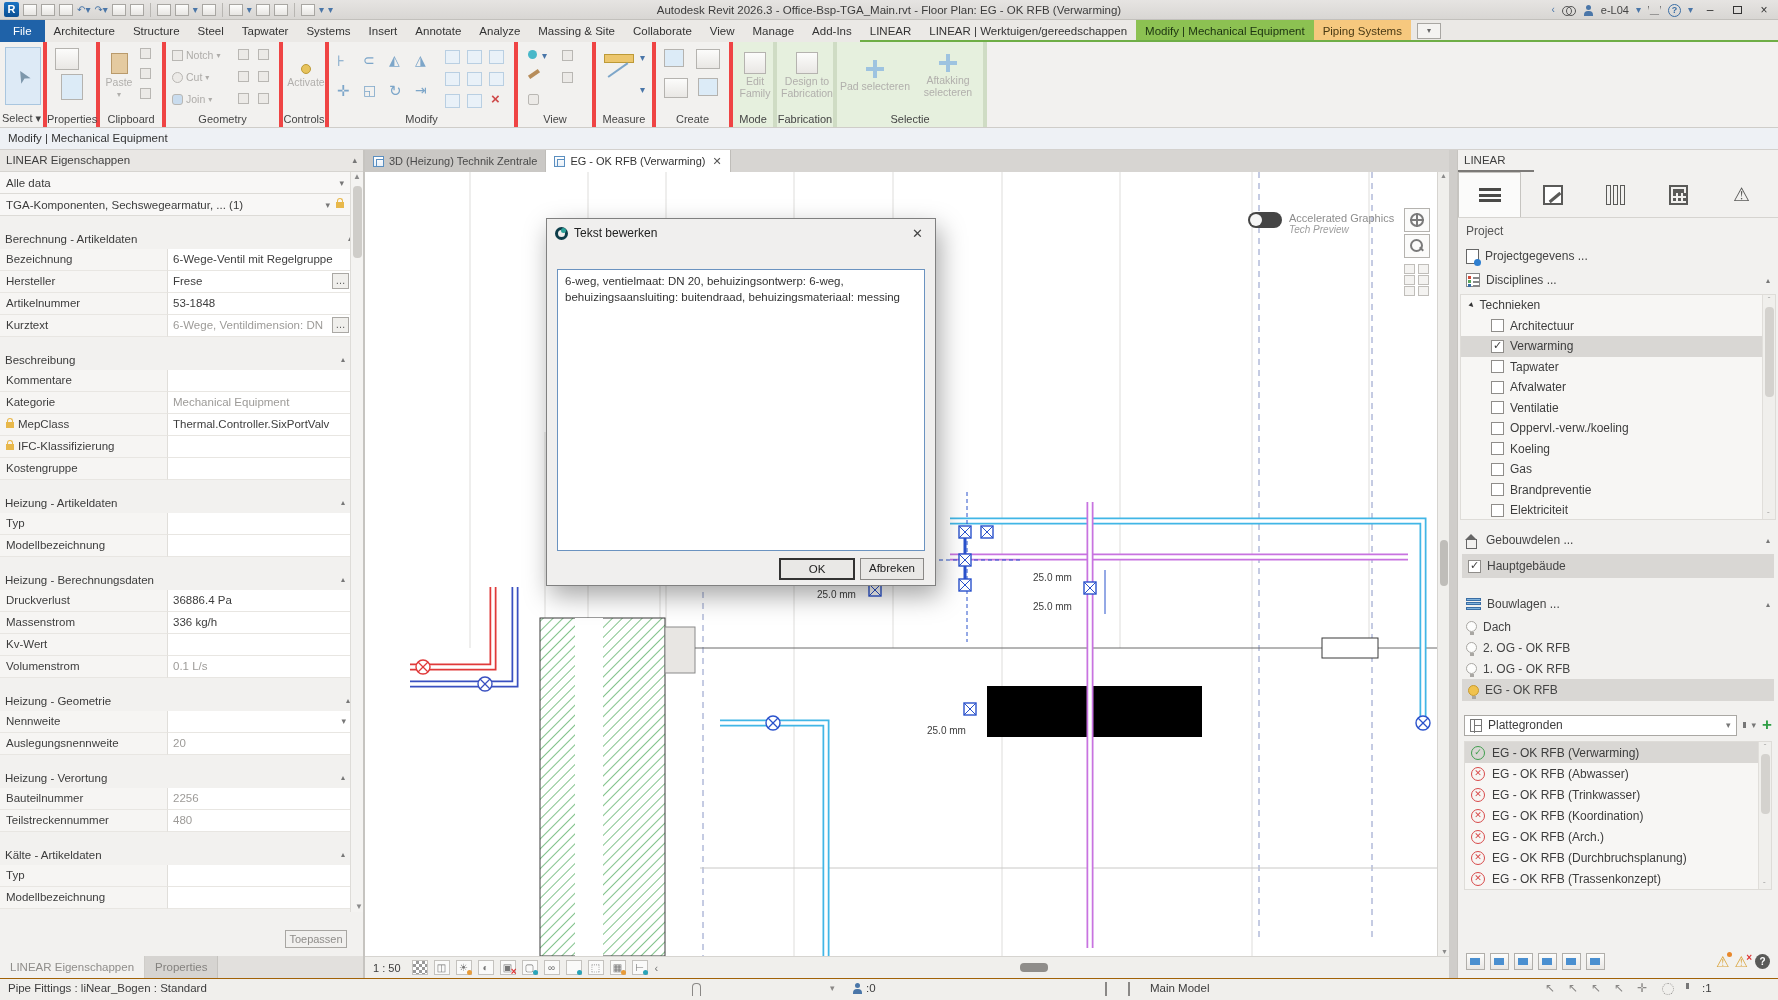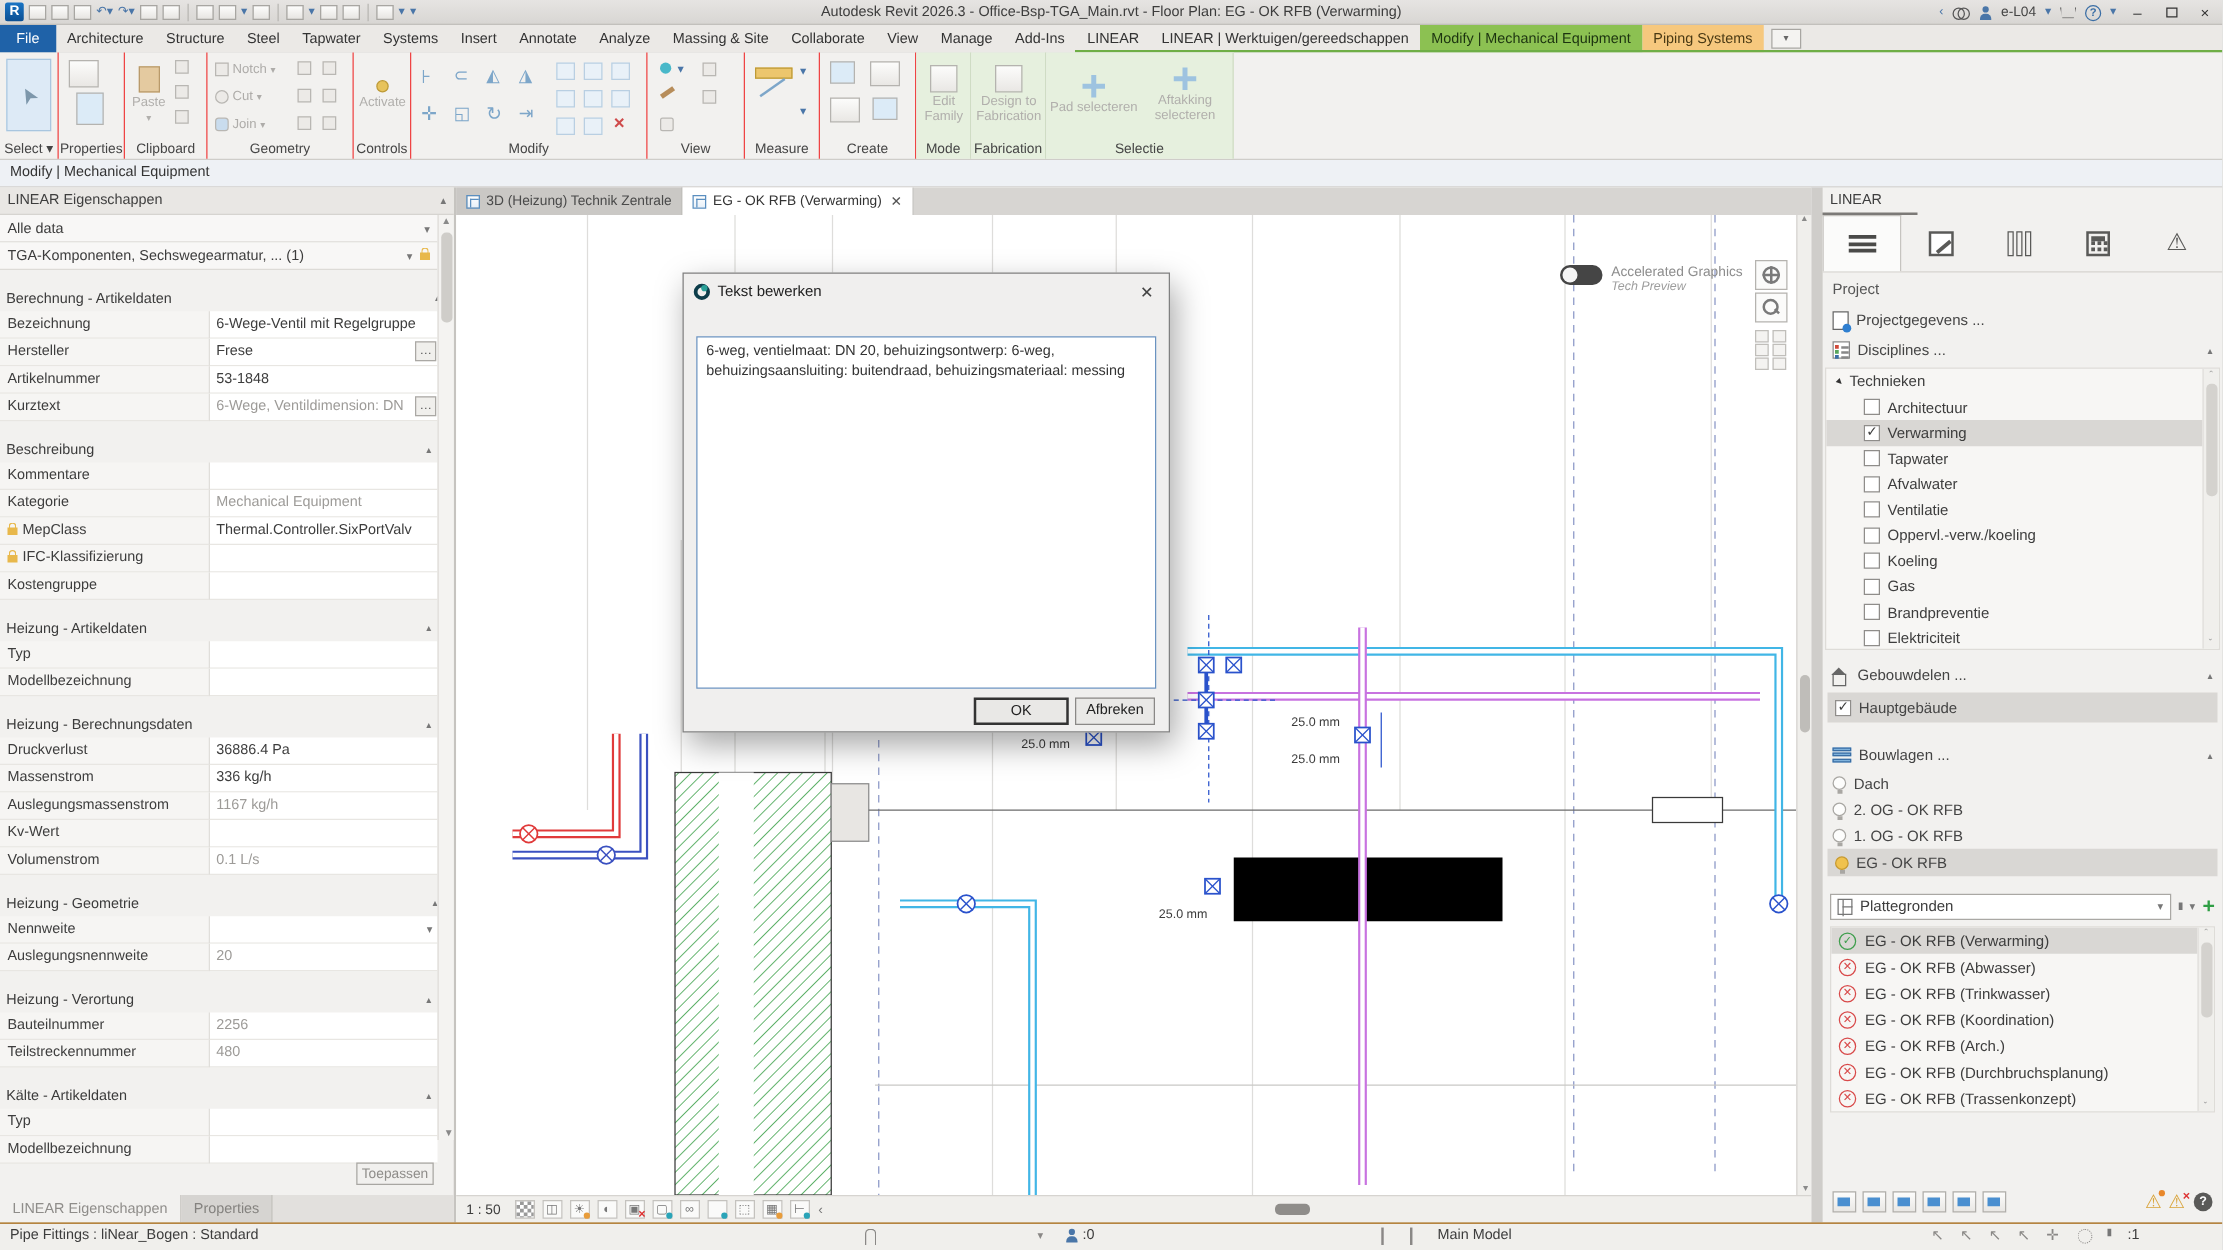--- a/index.html
+++ b/index.html
@@ -29,21 +29,21 @@
 
 #tabbar{position:absolute;left:0;top:20px;width:100%;height:22px;background:#ebe9e6;display:flex;align-items:stretch;font-size:11.5px}
 .rtab{padding:0 9px;line-height:22px;color:#333;white-space:nowrap}
 .rtab.file{background:#1f62a8;color:#fff;padding:0 13px}
 .rtab.green{background:#8cc152;color:#1c3310}
 .rtab.orange{background:#f6c87e;color:#4a3a14}
 .paneltgl{width:24px;height:16px;margin-top:3px;margin-left:6px;border:1px solid #a8a6a2;background:#f4f3f1;font-size:8px;color:#666;text-align:center;line-height:14px}
 #greenline{position:absolute;left:860px;top:40px;width:918px;height:2px;background:#6fae46}
 
 #ribbon{position:absolute;left:0;top:42px;width:100%;height:86px;background:#f2f1ef;border-bottom:1px solid #cfcdc9}
-.rg{position:absolute;top:0;height:85px;border-right:1px solid #ef4444}
+.rg{position:absolute;top:0;height:85px;border-right:4px solid #ef4444}
 .rg.ctx{background:#e6f0de;border-right-color:#cfdcc4}
 .rgl{position:absolute;bottom:2px;left:0;right:0;text-align:center;font-size:11px;color:#454545;white-space:nowrap}
 .bigbtn{position:absolute;display:flex;flex-direction:column;align-items:center;justify-content:center;gap:2px;font-size:10.5px;color:#b1afac;text-align:center}
 .iconbox{border:1px solid #b5b3af;background:linear-gradient(#fcfcfb,#e9e7e4)}
 .dis{color:#b1afac}
 .mini{font-size:10.5px;color:#aeaca9;white-space:nowrap;display:flex;align-items:center;gap:3px}
 .mbx{width:11px;height:11px;border:1px solid #b9b7b3;background:#eceae7;display:inline-block}
 .modg{width:15px;height:14px;border:1px solid #b9cfe2;background:#e9f1f8;display:inline-block}
 .pipeico{position:relative;width:22px;height:18px}
 .pipeico:before{content:"";position:absolute;left:2px;top:7px;width:18px;height:4px;background:#9ec3e0}
@@ -475,24 +475,20 @@
       </div>
     <div class="prow">
         <div class="plbl">Druckverlust</div>
         <div class="pval">36886.4 Pa</div>
       </div>
     <div class="prow">
         <div class="plbl">Massenstrom</div>
         <div class="pval">336 kg/h</div>
       </div>
     <div class="prow">
-        <div class="plbl">Auslegungsmassenstrom</div>
-        <div class="pval gray">1167 kg/h</div>
-      </div>
-    <div class="prow">
         <div class="plbl">Kv-Wert</div>
         <div class="pval"></div>
       </div>
     <div class="prow">
         <div class="plbl">Volumenstrom</div>
         <div class="pval gray">0.1 L/s</div>
       </div>
 
     <div class="psec" style="margin-right:8px">
         <span>Heizung - Geometrie</span>

